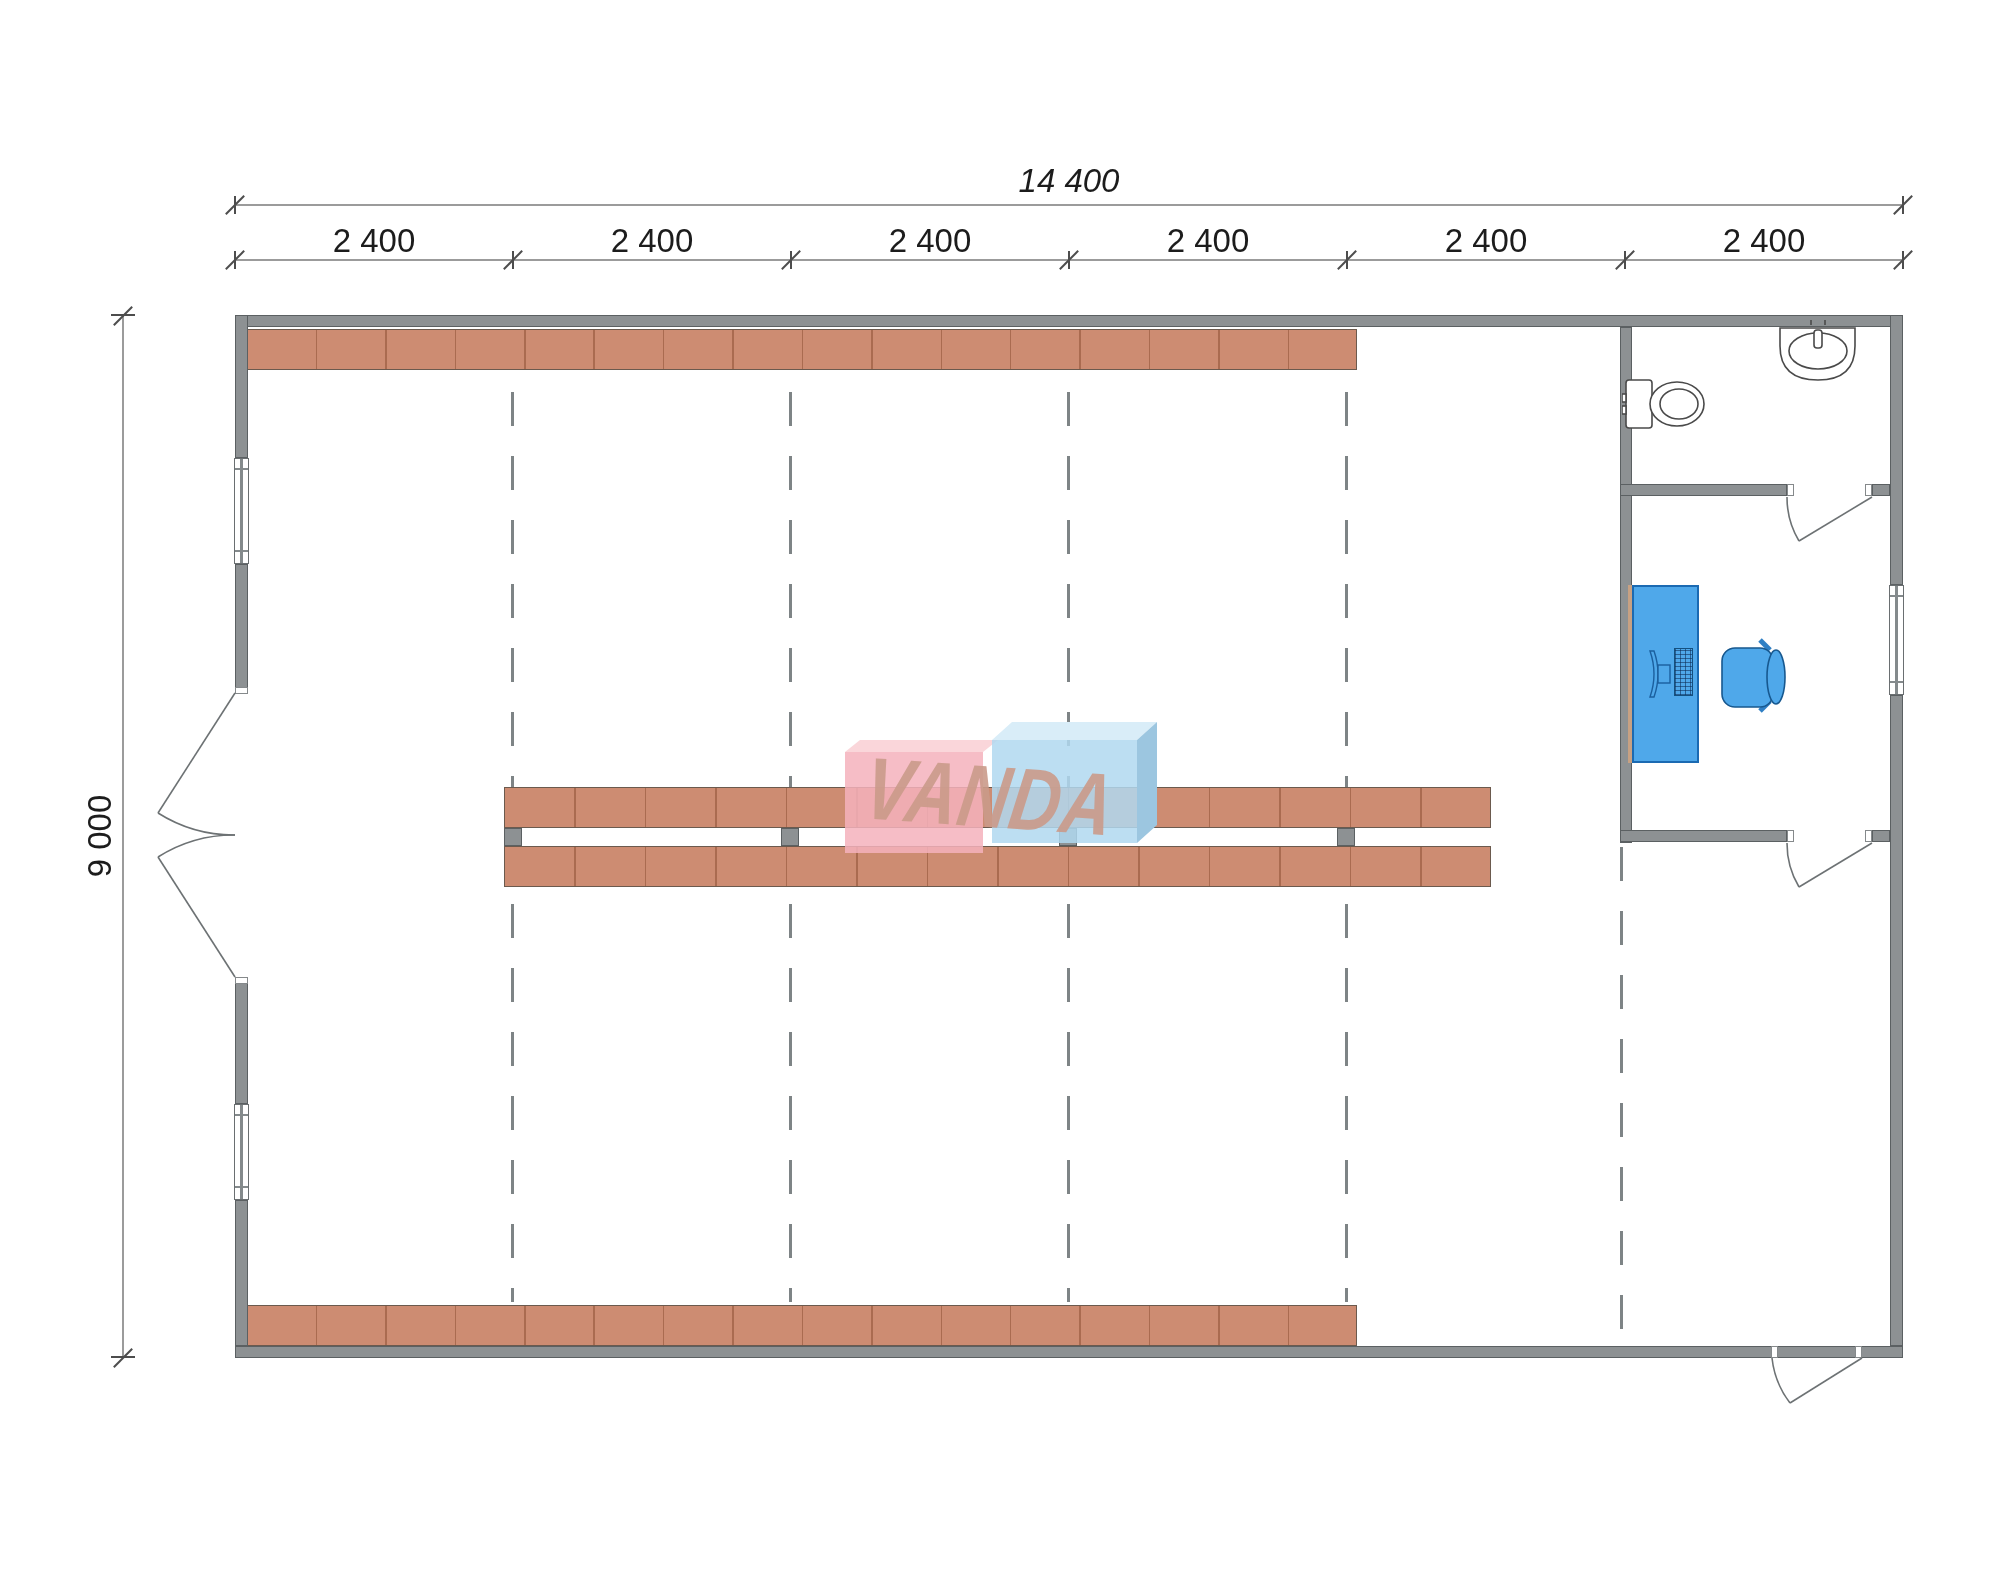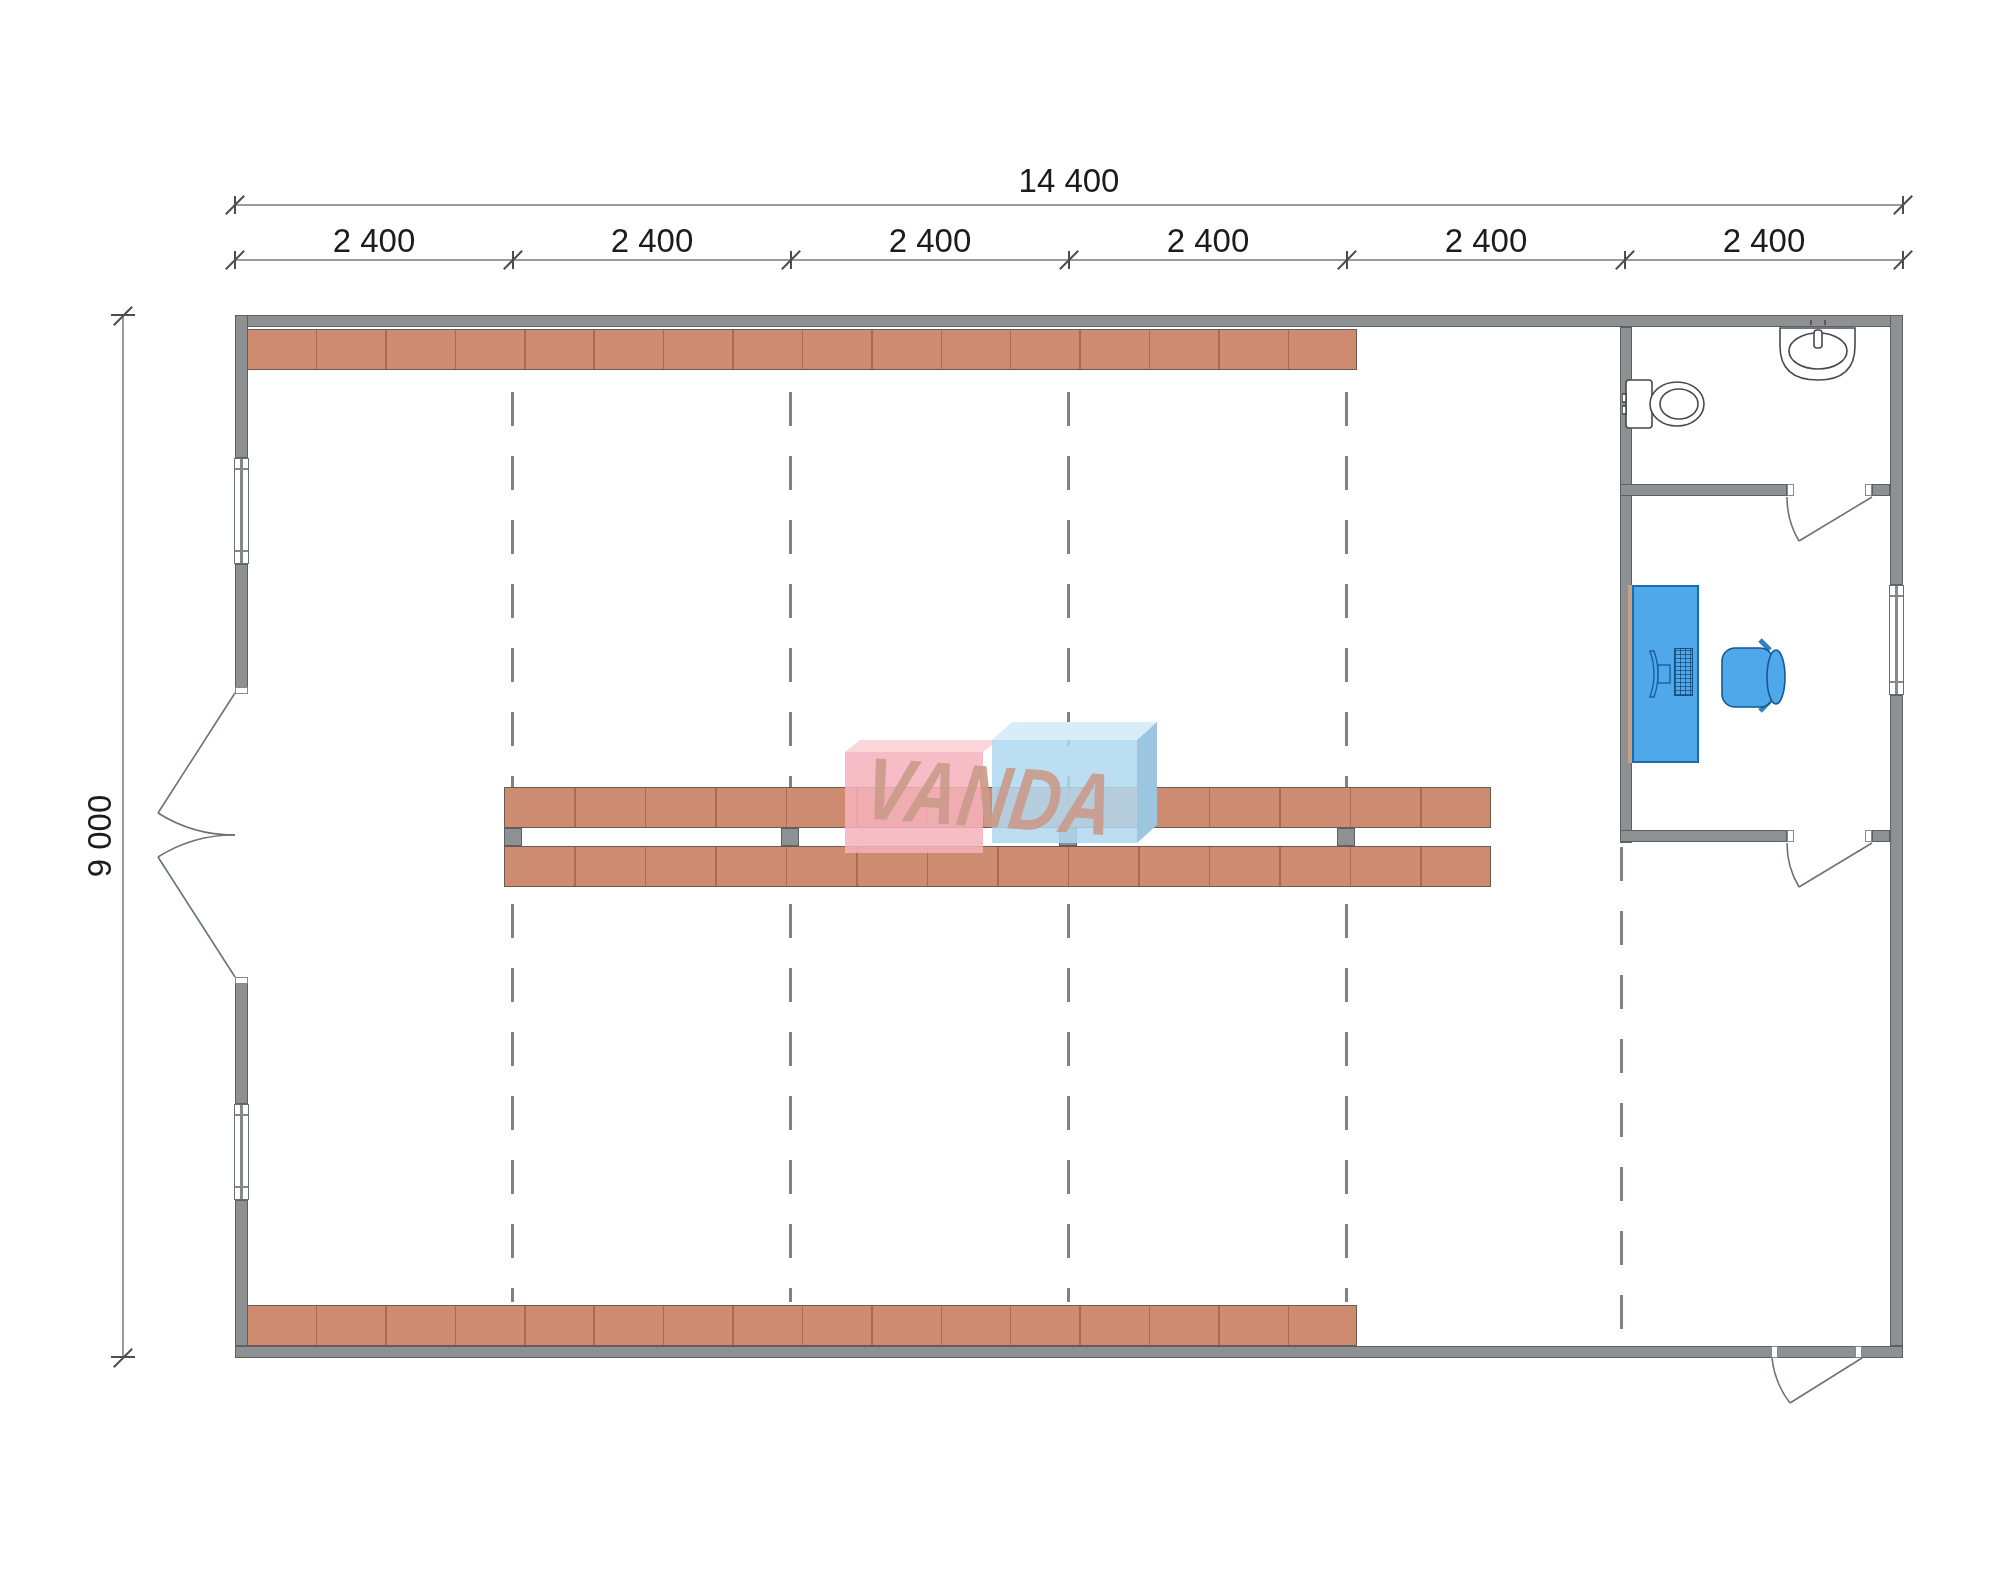--- a/index.html
+++ b/index.html
@@ -46,21 +46,21 @@
      display:flex;align-items:center;justify-content:center;
      font-size:88px;font-weight:bold;font-style:italic;
      transform:rotate(4deg) scaleX(.8) skewX(-6deg);transform-origin:center;
      letter-spacing:1px;z-index:14;}
 </style>
 </head>
 <body>
 
 <div id="plan">
 
-  <div class="dimtext" style="left:969px;top:162px;width:200px;">14 400</div>
+  <div class="dimtext" style="left:969px;top:162px;width:200px;font-style:italic;">14 400</div>
   <div class="dimline-h" style="left:235px;top:204px;width:1668px;"></div>
   <div class="tick" style="left:222px;top:204px;"></div>
   <div class="tick" style="left:1890px;top:204px;"></div>
   <div class="stub-v" style="left:234px;top:196px;"></div>
   <div class="stub-v" style="left:1902px;top:196px;"></div>
 
   <div class="dimtext" style="left:314px;top:222px;width:120px;">2 400</div>
   <div class="dimtext" style="left:592px;top:222px;width:120px;">2 400</div>
   <div class="dimtext" style="left:870px;top:222px;width:120px;">2 400</div>
   <div class="dimtext" style="left:1148px;top:222px;width:120px;">2 400</div>

